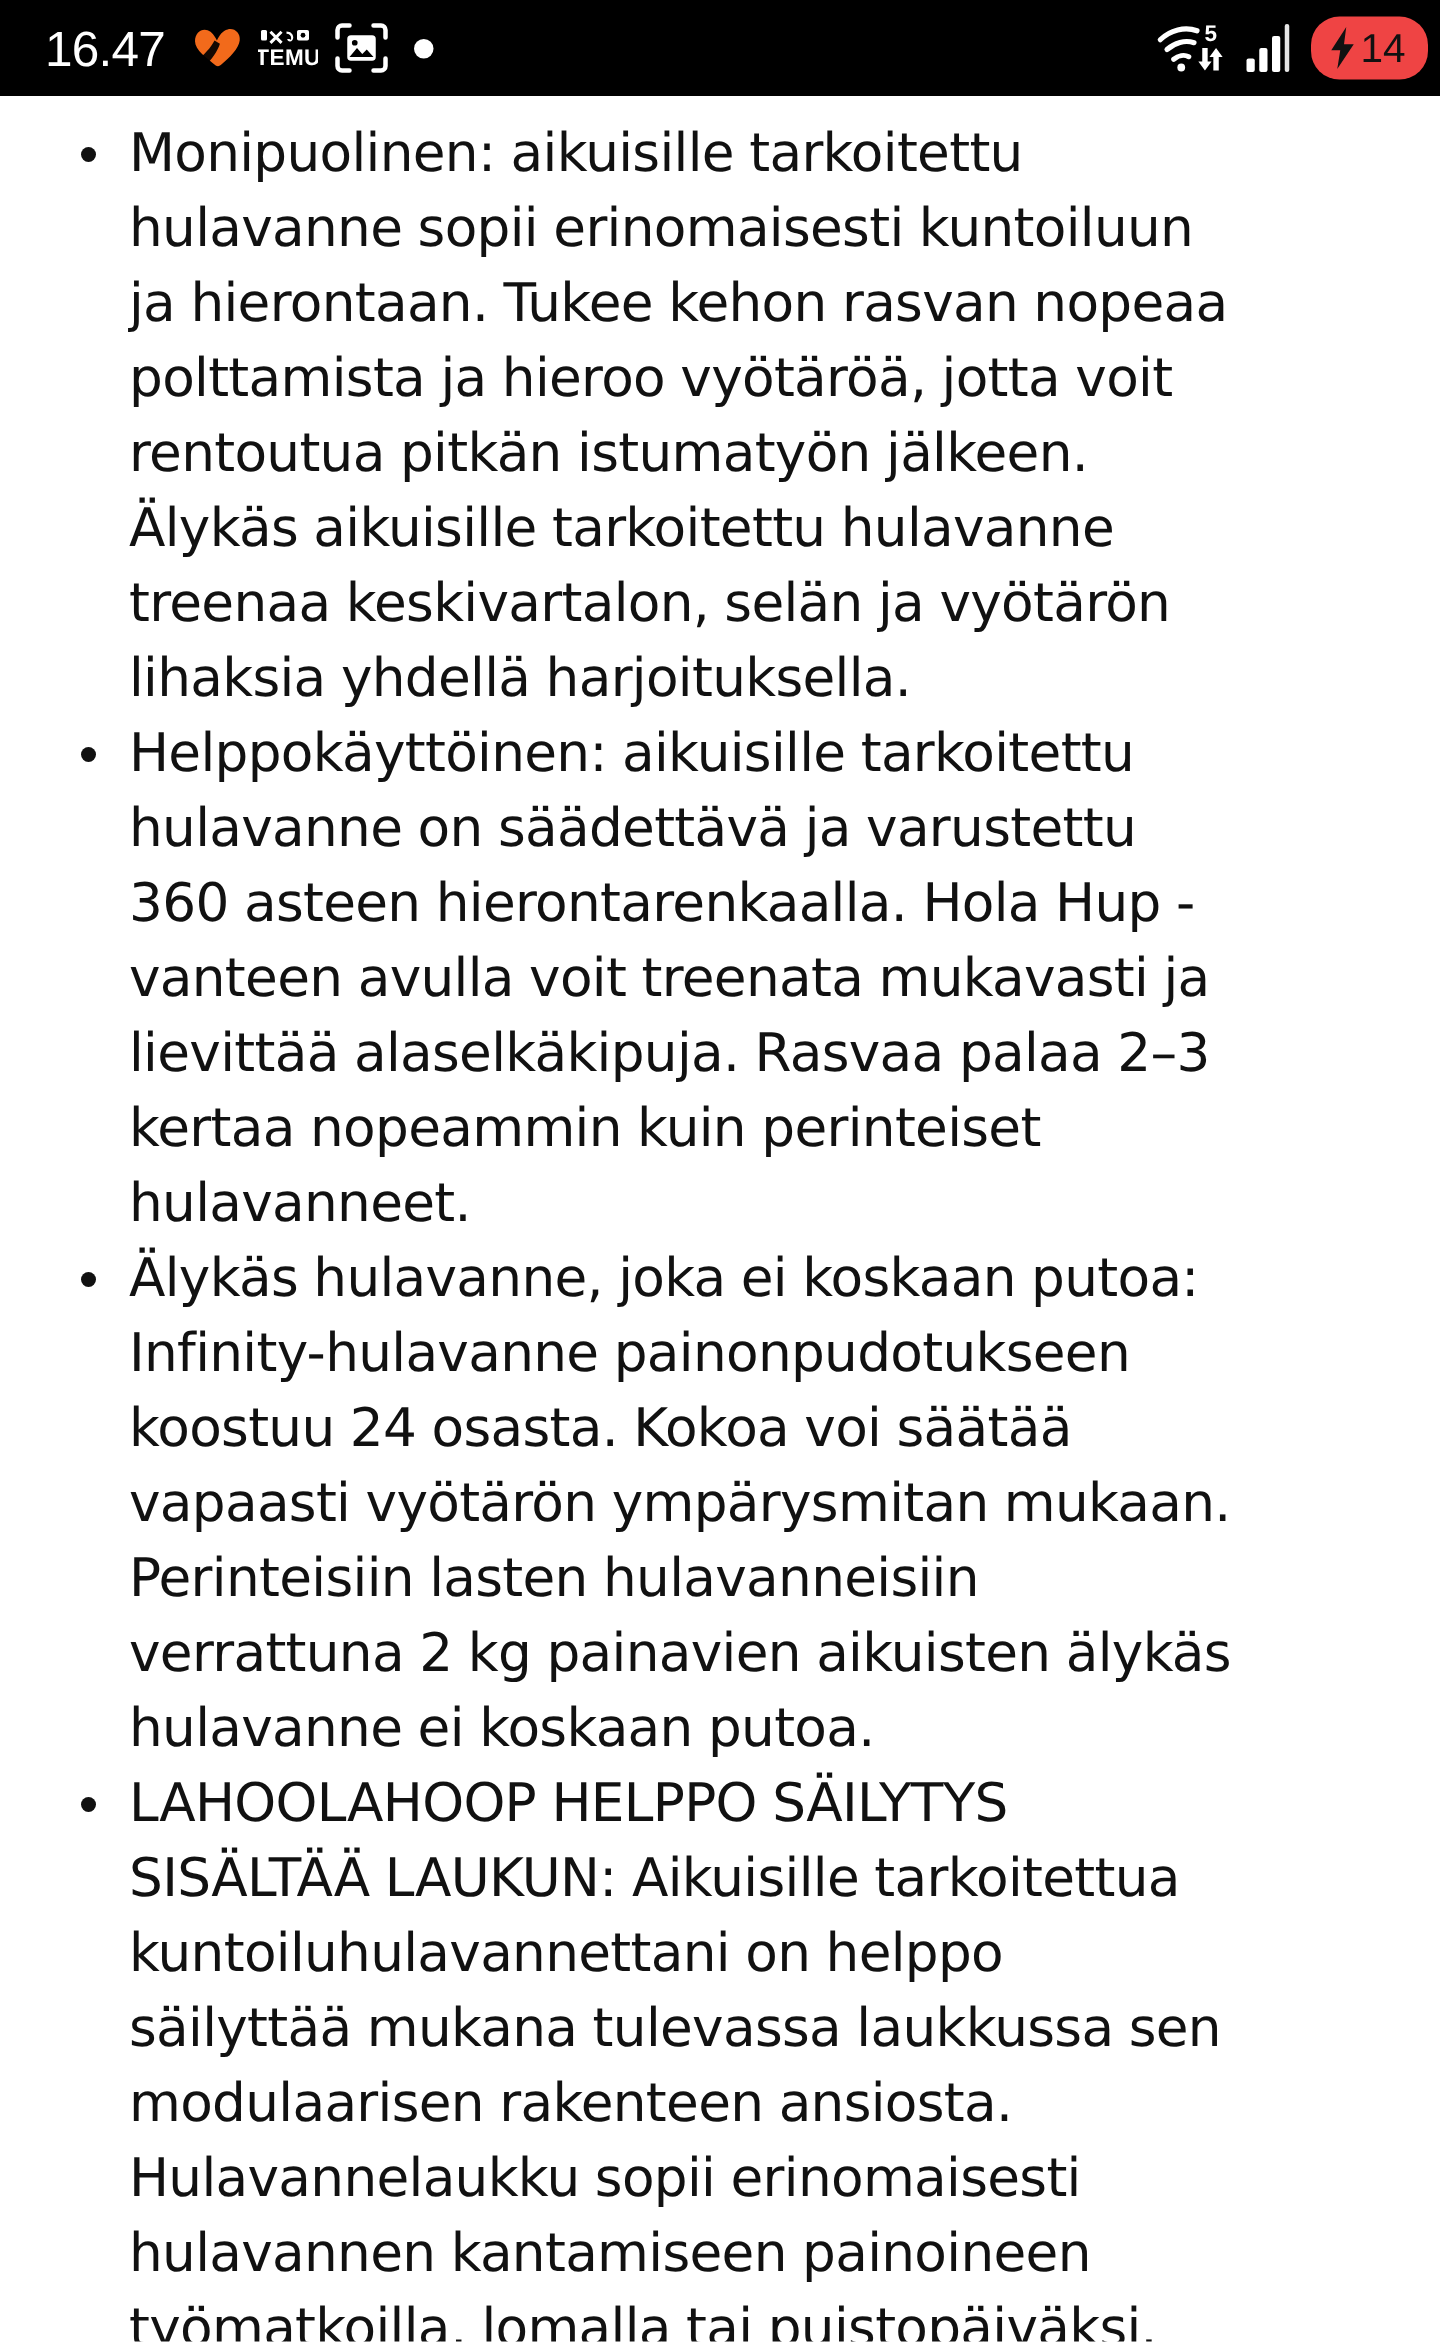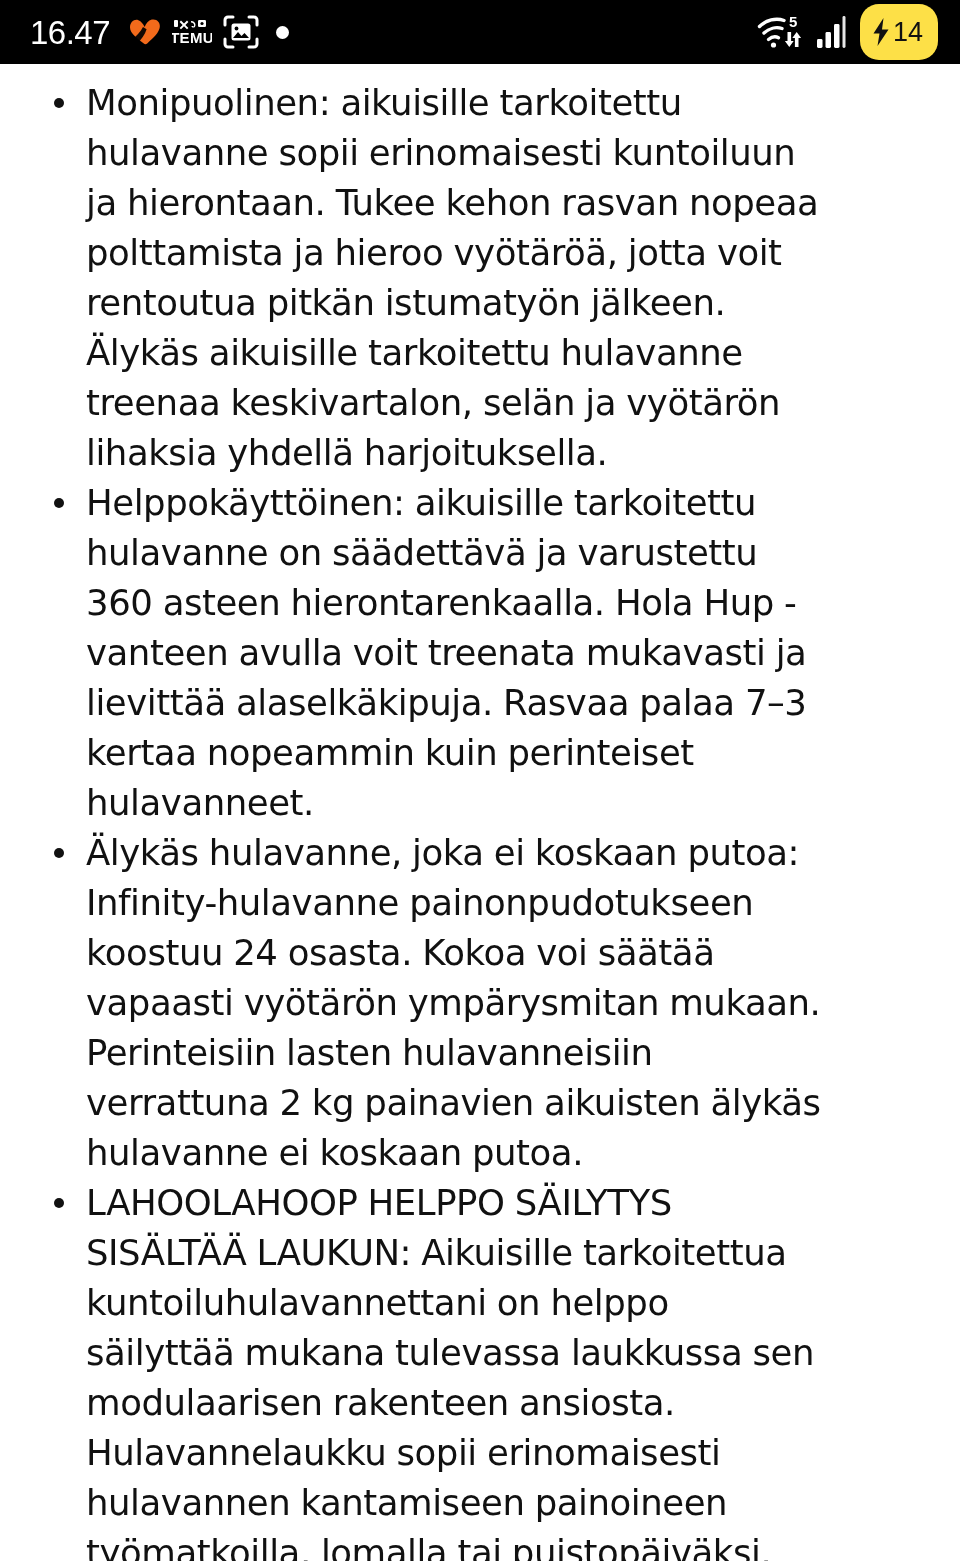--- a/index.html
+++ b/index.html
@@ -17,21 +17,21 @@
 
   
   .status-bar {
     position: relative;
     width: 960px;
     height: 64px;
     background: #000000;
     display: flex;
     align-items: center;
     box-sizing: border-box;
-    padding: 0 22px 0 30px;
+    padding: 0 8px 0 30px;
   }
   .status-left {
     display: flex;
     align-items: center;
     gap: 0;
     flex: 0 0 auto;
   }
   .status-clock {
     color: #ffffff;
     font-family: "Liberation Sans", "DejaVu Sans", sans-serif;
@@ -64,25 +64,25 @@
     align-items: center;
     flex: 0 0 auto;
   }
   .icon-wifi { margin-right: 8px; }
   .icon-signal { margin-right: 12px; }
   .battery-pill {
     display: inline-flex;
     align-items: center;
     justify-content: center;
     gap: 2px;
-    height: 56px;
+    height: 42px;
     min-width: 78px;
     padding: 0 11px 0 7px;
     border-radius: 19px;
-    background: #fde047;
+    background: #ef4444;
     box-sizing: border-box;
   }
   .battery-level {
     color: #111111;
     font-family: "Liberation Sans", "DejaVu Sans", sans-serif;
     font-size: 27px;
     font-weight: 500;
     line-height: 1;
   }
 
@@ -213,21 +213,21 @@
 <div class="content">
   <ul class="bullet-list">
 
     <li class="bullet-item">
       <span class="bullet-marker"></span>
       <span>Monipuolinen: aikuisille tarkoitettu hulavanne sopii erinomaisesti kuntoiluun ja hierontaan. Tukee kehon rasvan nopeaa polttamista ja hieroo vyötäröä, jotta voit rentoutua pitkän istumatyön jälkeen. Älykäs aikuisille tarkoitettu hulavanne treenaa keskivartalon, selän ja vyötärön lihaksia yhdellä harjoituksella.</span>
     </li>
 
     <li class="bullet-item">
       <span class="bullet-marker"></span>
-      <span>Helppokäyttöinen: aikuisille tarkoitettu hulavanne on säädettävä ja varustettu 360 asteen hierontarenkaalla. Hola Hup -vanteen avulla voit treenata mukavasti ja lievittää alaselkäkipuja. Rasvaa palaa 7–3 kertaa nopeammin kuin perinteiset hulavanneet.</span>
+      <span>Helppokäyttöinen: aikuisille tarkoitettu hulavanne on säädettävä ja varustettu 360 asteen hierontarenkaalla. Hola Hup -vanteen avulla voit treenata mukavasti ja lievittää alaselkäkipuja. Rasvaa palaa 2–3 kertaa nopeammin kuin perinteiset hulavanneet.</span>
     </li>
 
     <li class="bullet-item">
       <span class="bullet-marker"></span>
       <span>Älykäs hulavanne, joka ei koskaan putoa: Infinity-hulavanne painonpudotukseen koostuu 24 osasta. Kokoa voi säätää vapaasti vyötärön ympärysmitan mukaan. Perinteisiin lasten hulavanneisiin verrattuna 2 kg painavien aikuisten älykäs hulavanne ei koskaan putoa.</span>
     </li>
 
     <li class="bullet-item">
       <span class="bullet-marker"></span>
       <span>LAHOOLAHOOP HELPPO SÄILYTYS SISÄLTÄÄ LAUKUN: Aikuisille tarkoitettua kuntoiluhulavannettani on helppo säilyttää mukana tulevassa laukkussa sen modulaarisen rakenteen ansiosta. Hulavannelaukku sopii erinomaisesti hulavannen kantamiseen painoineen työmatkoilla, lomalla tai puistopäiväksi.</span>

